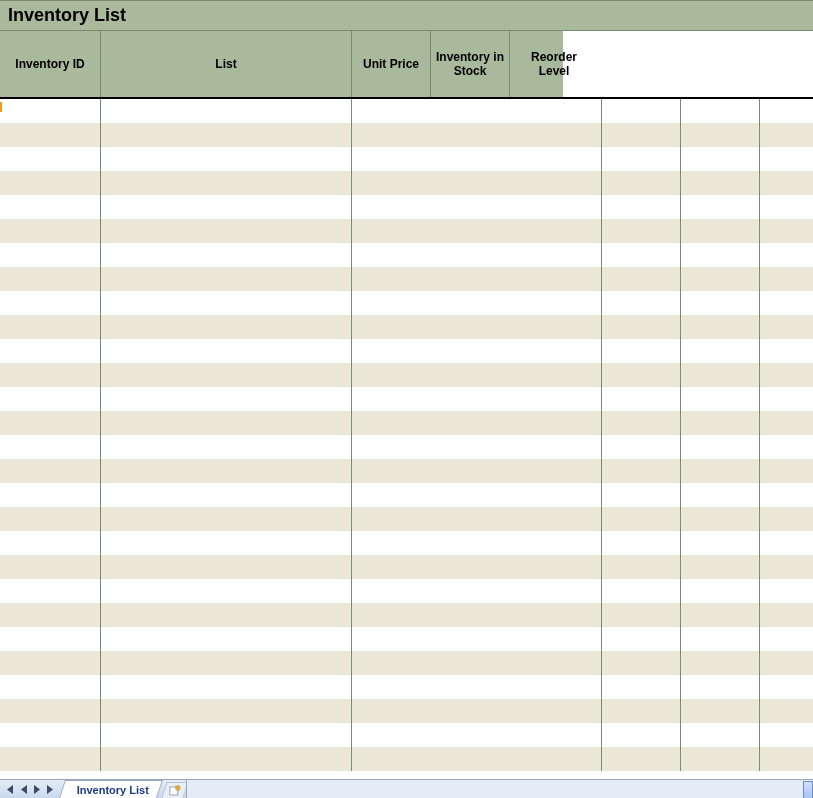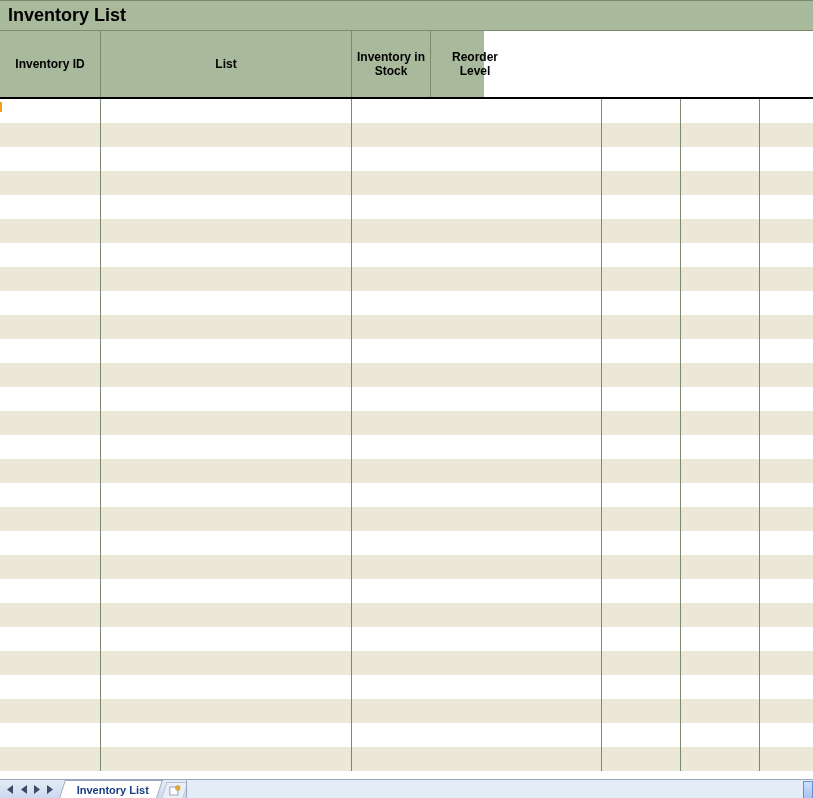--- a/index.html
+++ b/index.html
@@ -163,20 +163,21 @@
 <body>
 
 <div class="sheet-area">
   <div class="title-row">
     <div class="title-text">Inventory List</div>
   </div>
 
   <div class="header-row">
     <div class="header-cell c0">Inventory ID</div>
     <div class="header-cell c1">List</div>
+    <div class="header-cell c3">Unit Price</div>
     <div class="header-cell c4">Inventory in Stock</div>
     <div class="header-cell c5">Reorder Level</div>
   </div>
 
   <div class="active-marker"></div>
 
   <div class="data-body" id="data-body">
       <div class="data-row odd">
         <div class="data-cell c0"></div>
         <div class="data-cell c1"></div>

